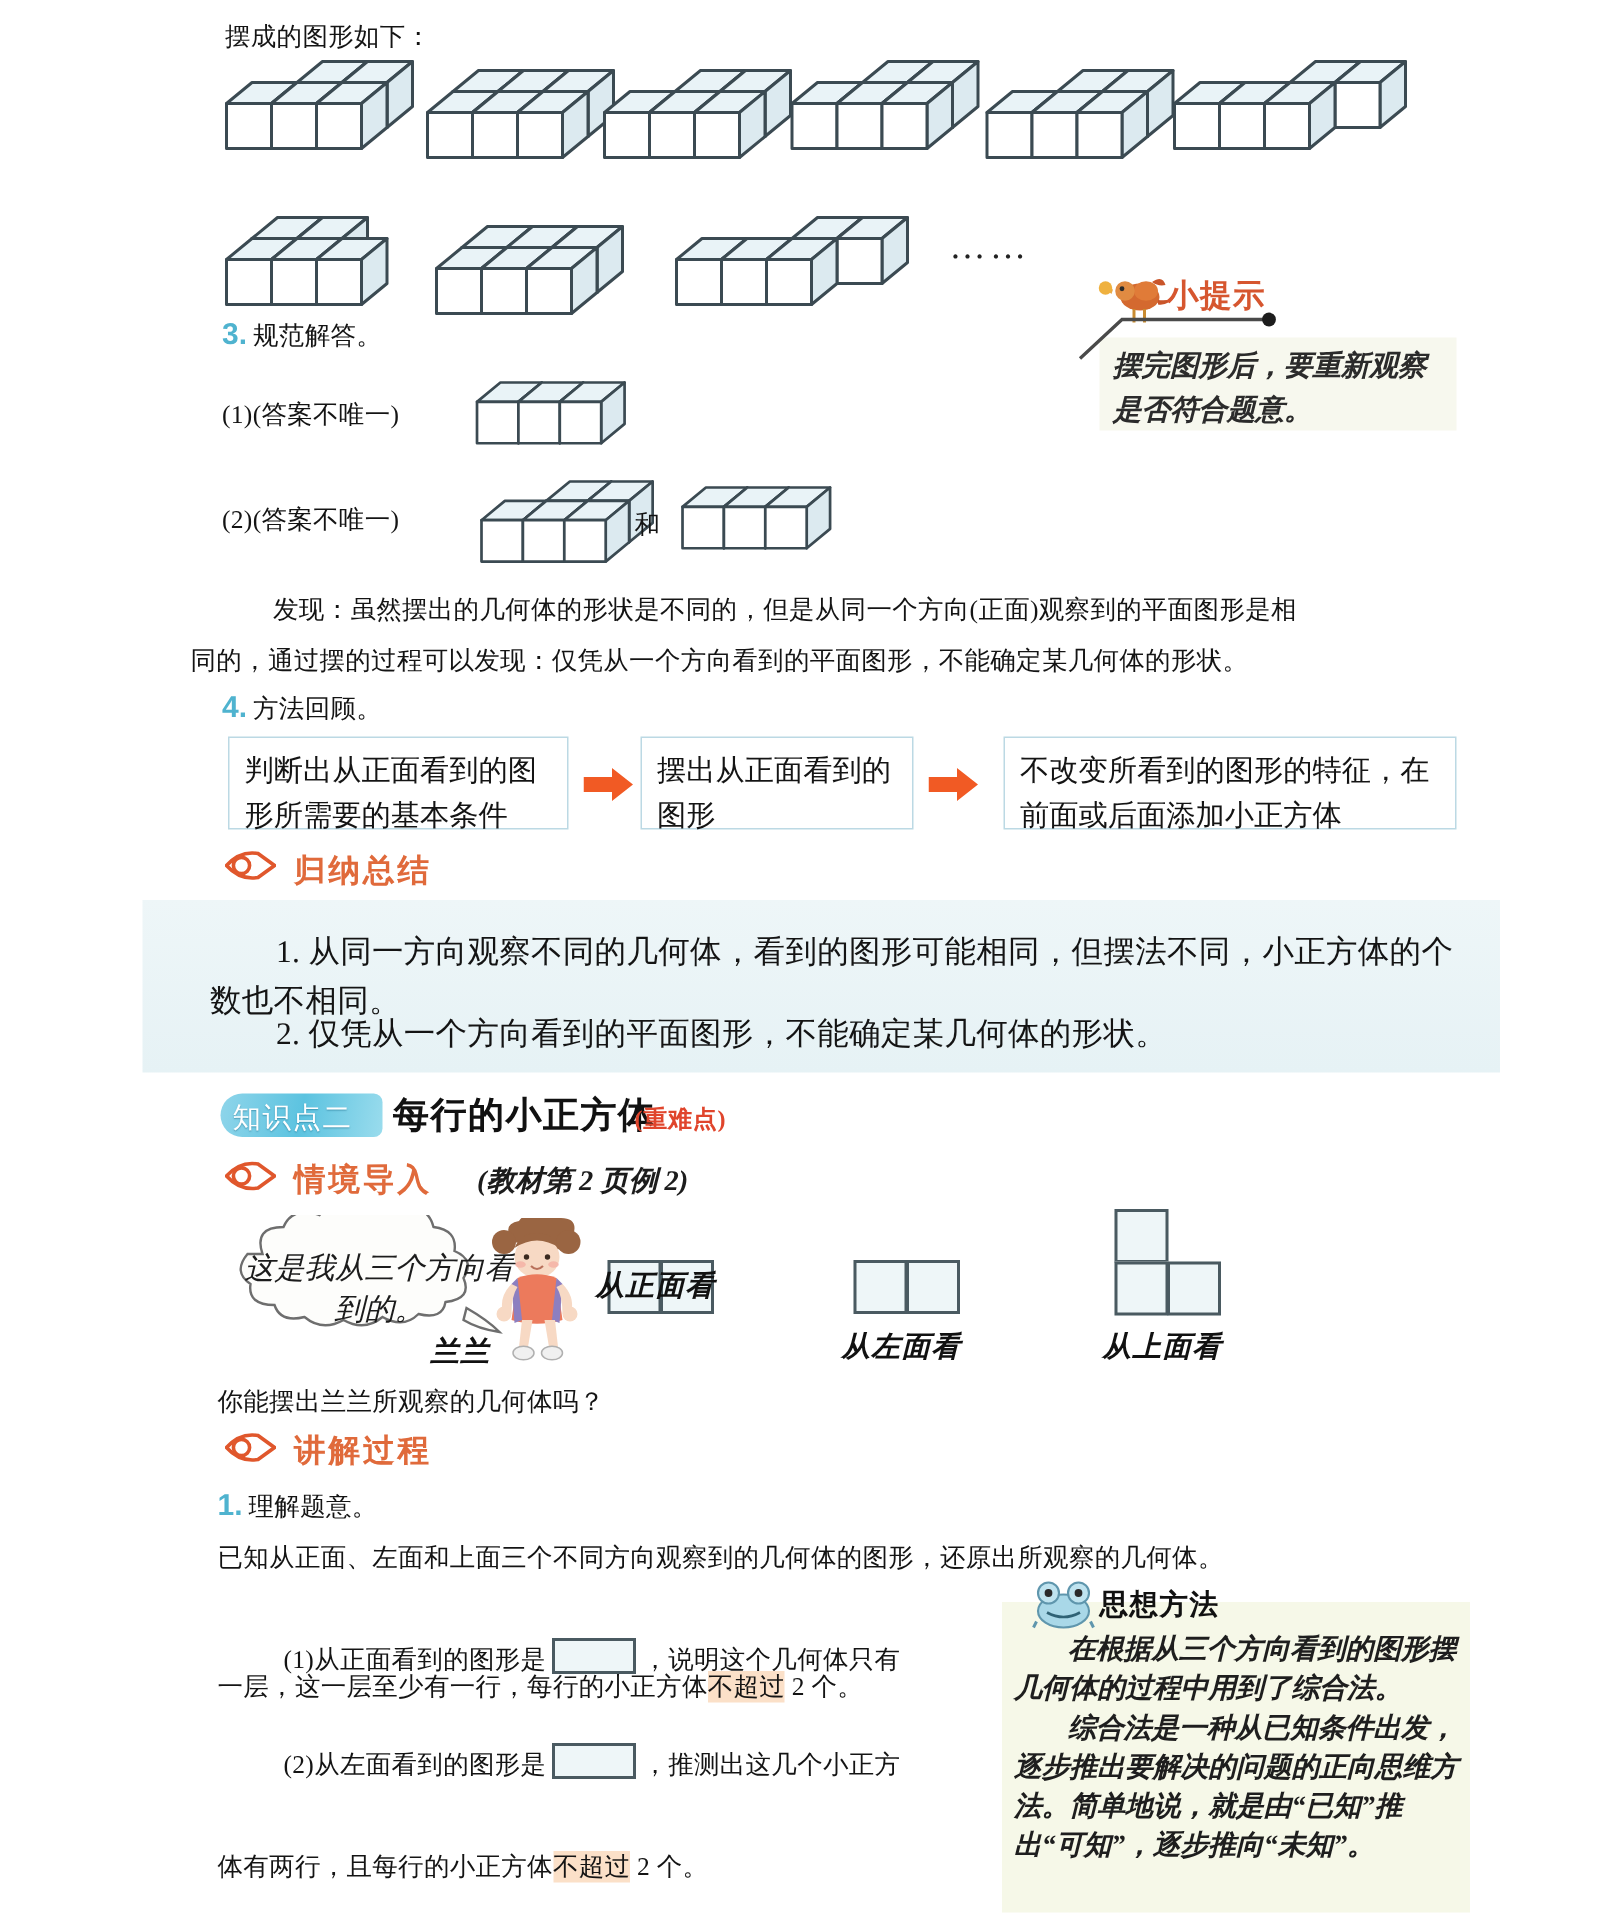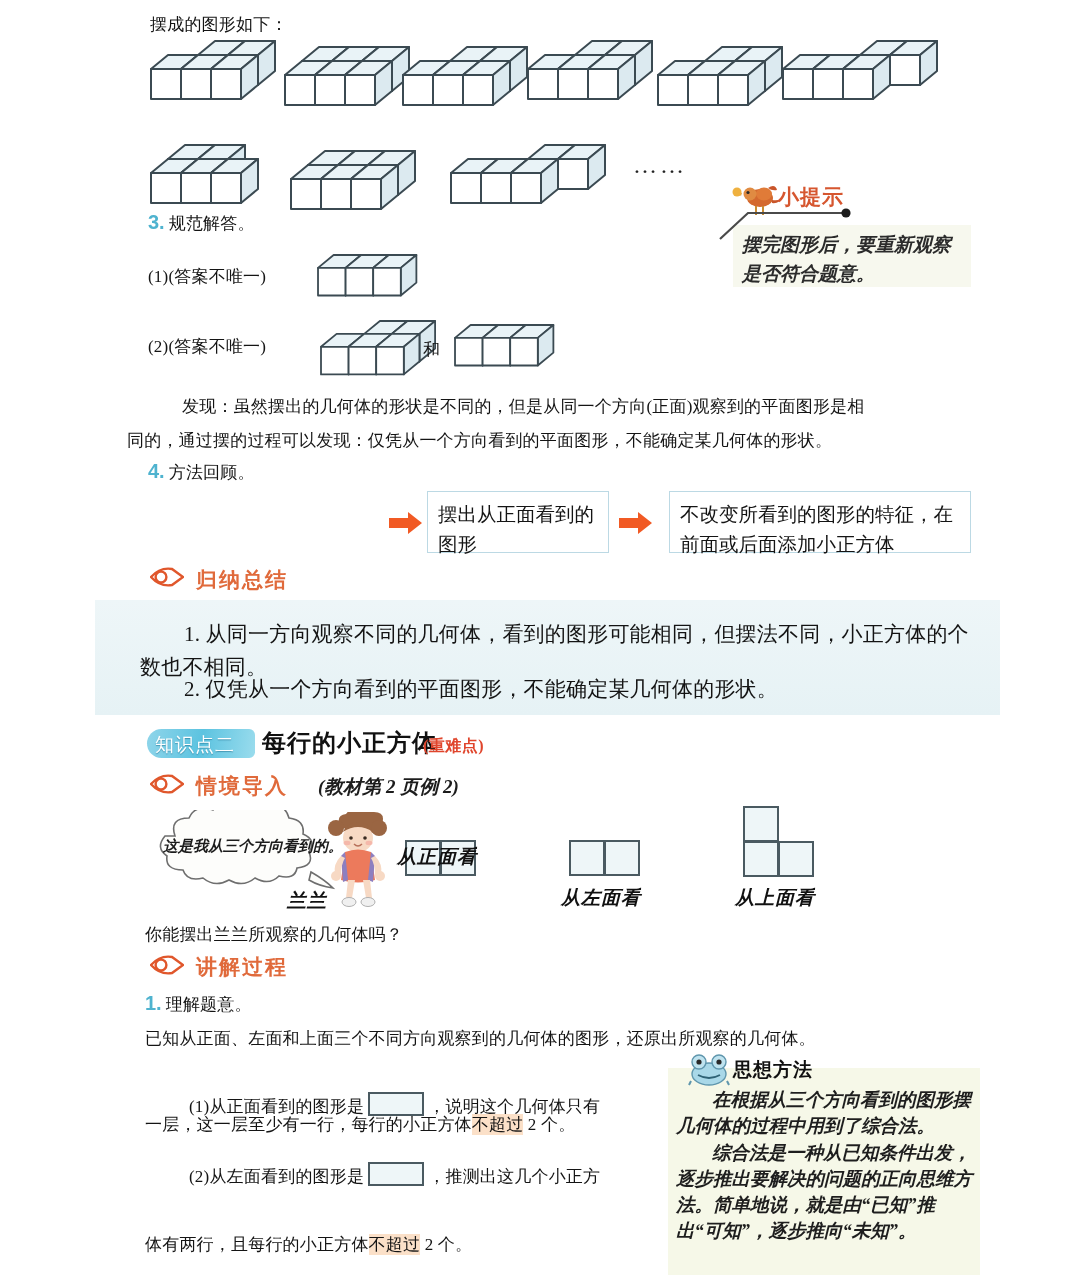--- a/index.html
+++ b/index.html
@@ -77,22 +77,22 @@
     position:absolute;left:262px;top:727px;
     font-family:"Liberation Sans",sans-serif;font-weight:bold;
     font-size:24px;color:#111;letter-spacing:1px;
   }
   .kp-tag{
     position:absolute;left:423px;top:736px;
     font-size:16px;color:#e0452c;font-weight:bold;letter-spacing:.5px;
   }
   .cloud-text{
     position:absolute;left:163px;top:833px;width:180px;
-    font-size:15px;line-height:27px;color:#1c1c1c;
-    font-weight:700;font-style:italic;text-align:center;
+    font-size:20px;line-height:27px;color:#1c1c1c;
+    font-weight:400;font-style:italic;text-align:center;
   }
   .fig-label{
     position:absolute;font-size:19px;font-weight:bold;color:#111;
     font-style:italic;letter-spacing:1px;
   }
 
   
   .cellgrid{position:absolute;}
   .cell{position:absolute;background:#eef6f8;border:2px solid #4a5a61;box-sizing:border-box;}
 
@@ -386,20 +386,21 @@
     </div>
 
   <div class="abs body-text indent" style="left:138px;top:390px;width:850px;">发现：虽然摆出的几何体的形状是不同的，但是从同一个方向(正面)观察到的平面图形是相</div>
   <div class="abs body-text" style="left:127px;top:424px;width:865px;">同的，通过摆的过程可以发现：仅凭从一个方向看到的平面图形，不能确定某几何体的形状。</div>
 
   <div class="abs" style="left:148px;top:456px;">
     <span class="num-blue">4.</span>
     <span class="body-text">方法回顾。</span>
   </div>
 
+  <div class="flow-box" style="left:152px;top:491px;width:227px;height:62px;">判断出从正面看到的图形所需要的基本条件</div>
   <svg class="flow-arrow" style="left:389px;top:511px;" viewBox="0 0 34 24">
     <path d="M0 7 L19 7 L19 1 L33 12 L19 23 L19 17 L0 17 Z" fill="#f15a24"></path>
   </svg>
   <div class="flow-box" style="left:427px;top:491px;width:182px;height:62px;">摆出从正面看到的图形</div>
   <svg class="flow-arrow" style="left:619px;top:511px;" viewBox="0 0 34 24">
     <path d="M0 7 L19 7 L19 1 L33 12 L19 23 L19 17 L0 17 Z" fill="#f15a24"></path>
   </svg>
   <div class="flow-box" style="left:669px;top:491px;width:302px;height:62px;">不改变所看到的图形的特征，在前面或后面添加小正方体</div>
 
   <svg class="eye" style="left:150px;top:567px;" viewBox="0 0 34 20">

